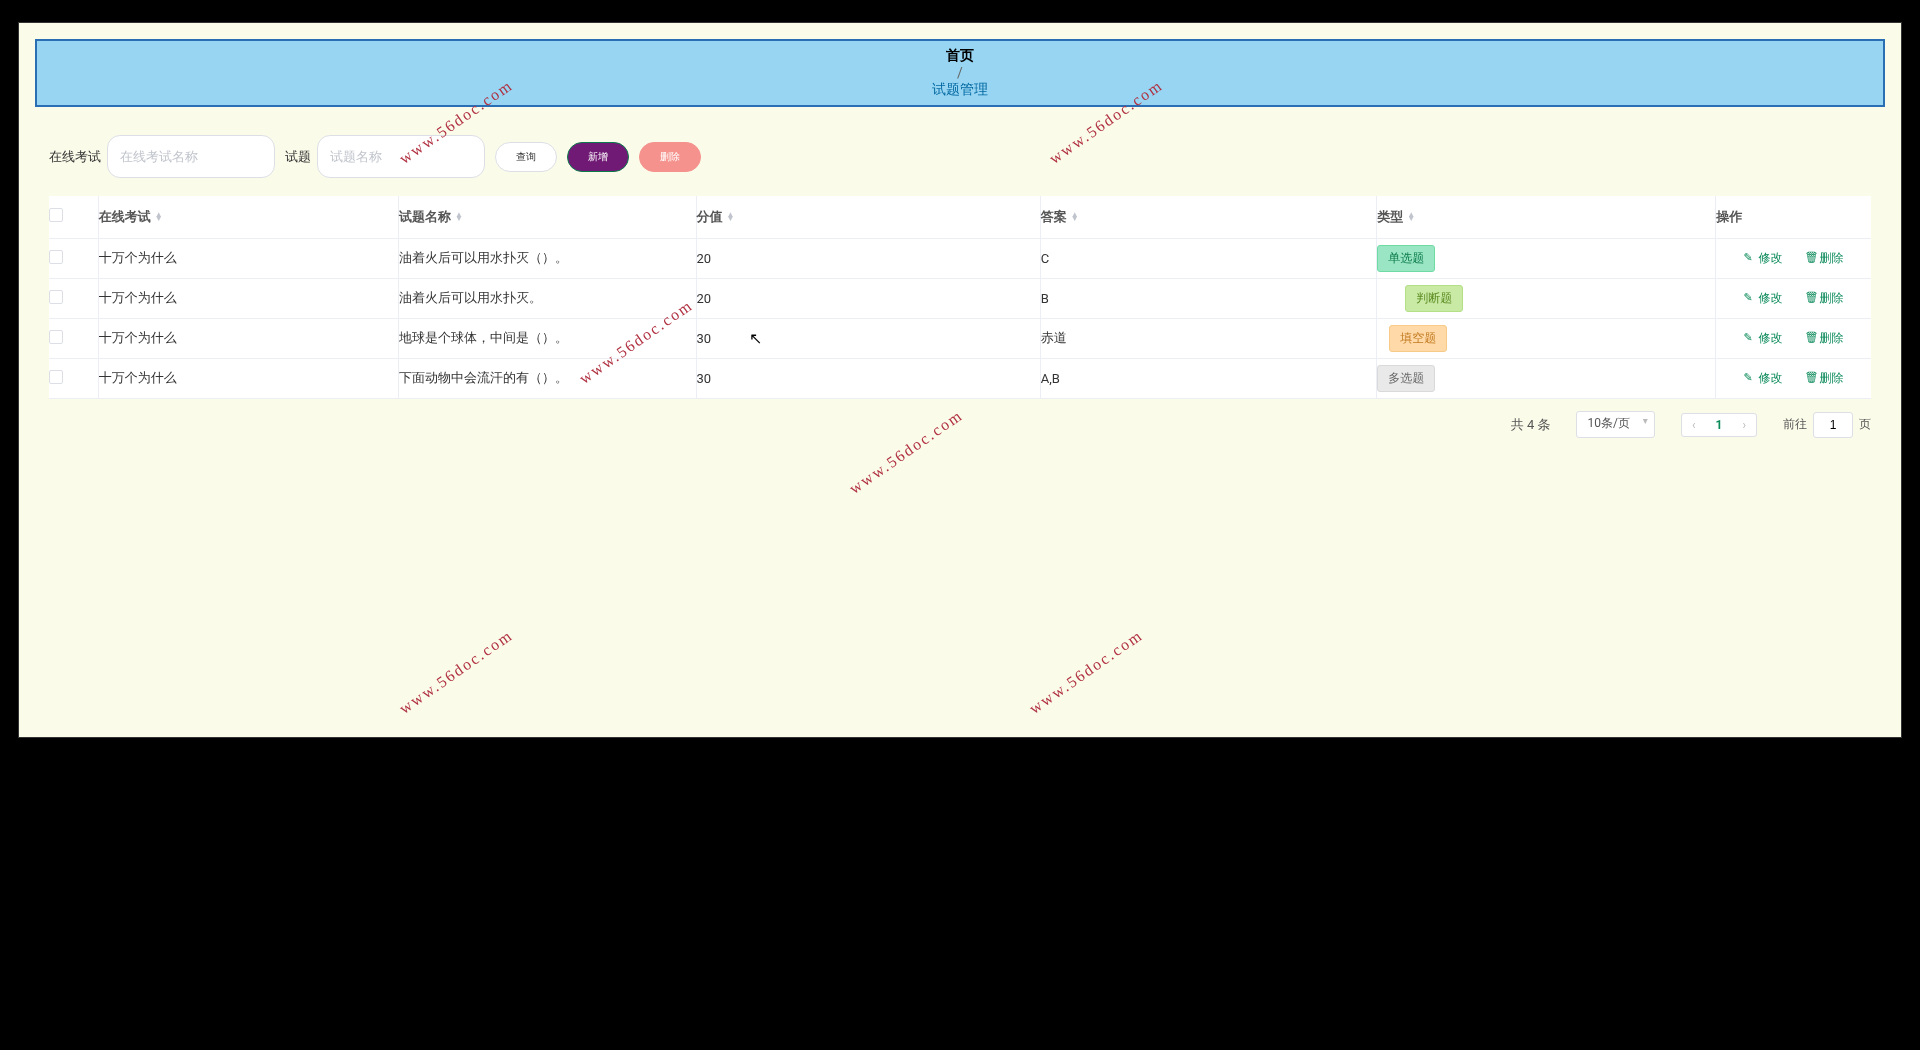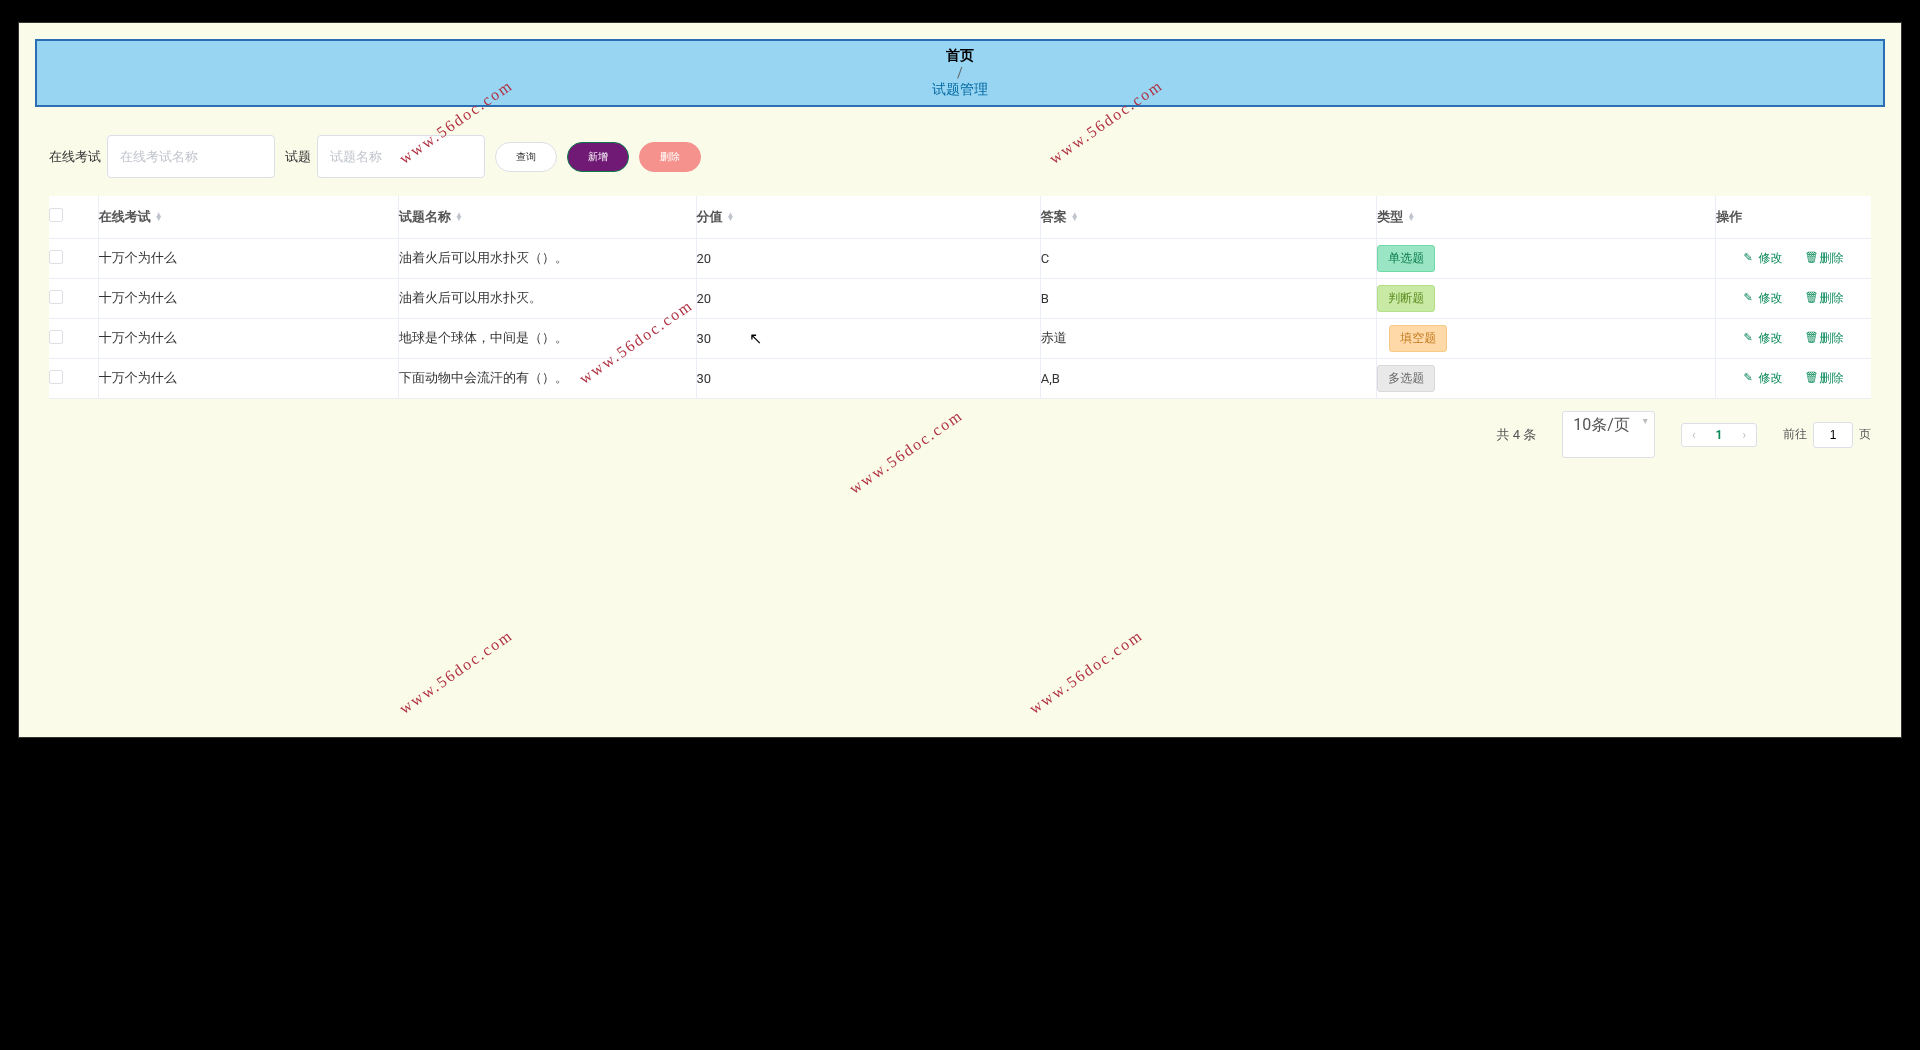--- a/index.html
+++ b/index.html
@@ -35,21 +35,21 @@
       display: flex;
       align-items: center;
       gap: 10px;
       padding: 28px 30px 18px 30px;
       font-size: 13px;
     }
     .toolbar-label { color: #333; margin-right: -4px; }
     .input {
       height: 43px;
       border: 1px solid #dcdfe6;
-      border-radius: 4px;
+      border-radius: 13px;
       padding: 18px 12px;
       font-size: 13px;
       color: #333;
       background: #fff;
       outline: none;
     }
     .input::placeholder { color: #c0c4cc; }
     .input-exam { width: 168px; }
     .input-question { width: 168px; }
     .btn {
@@ -122,21 +122,21 @@
       display: inline-block;
       background: #fff;
     }
     .tag {
       display: inline-block;
       padding: 4px 10px;
       border-radius: 3px;
       font-size: 12px;
     }
     .tag-green { background: #9ae6c4; color: #0b7a4a; border: 1px solid #6ddba3; }
-    .tag-lime  { background: #c9eaa5; color: #5a8a1f; border: 1px solid #b4df87; }
+    .tag-lime  { background: #c9eaa5; color: #5a8a1f; border: 1px solid #b4df87; margin-left: 28px; }
     .tag-orange{ background: #ffd9a8; color: #c27a1f; border: 1px solid #f7ca88; margin-left: 12px; }
     .tag-gray  { background: #e9e9e9; color: #666; border: 1px solid #d9d9d9; }
     .ops {
       display: flex;
       justify-content: center;
       gap: 22px;
       color: #0b8a5a;
       font-size: 12px;
     }
     .ops span { display: inline-flex; align-items: center; gap: 3px; cursor: pointer; }
@@ -150,24 +150,24 @@
       align-items: center;
       justify-content: flex-end;
       gap: 26px;
       padding: 12px 30px 0 30px;
       font-size: 13px;
       color: #555;
     }
     .page-size {
       border: 1px solid #dcdfe6;
       border-radius: 3px;
-      padding: 3px 24px 21px 10px;
+      padding: 3px 24px 5px 10px;
       background: #fff;
       position: relative;
-      font-size: 16px;
+      font-size: 12px;
     }
     .page-size::after {
       content: "▾"; position: absolute; right: 6px; top: 3px; color: #bbb; font-size: 10px;
     }
     .pager {
       display: flex;
       align-items: center;
       border: 1px solid #dcdfe6;
       border-radius: 3px;
       background: #fff;

